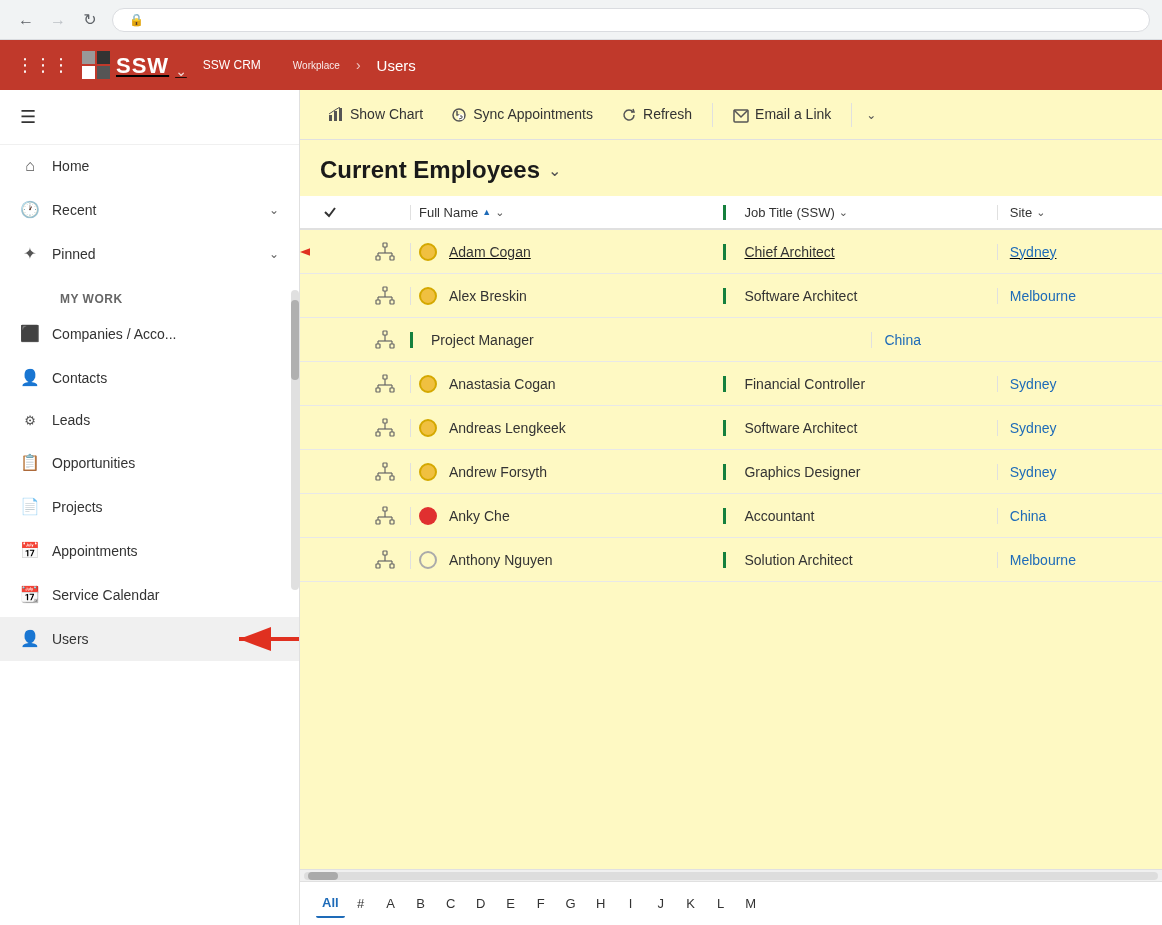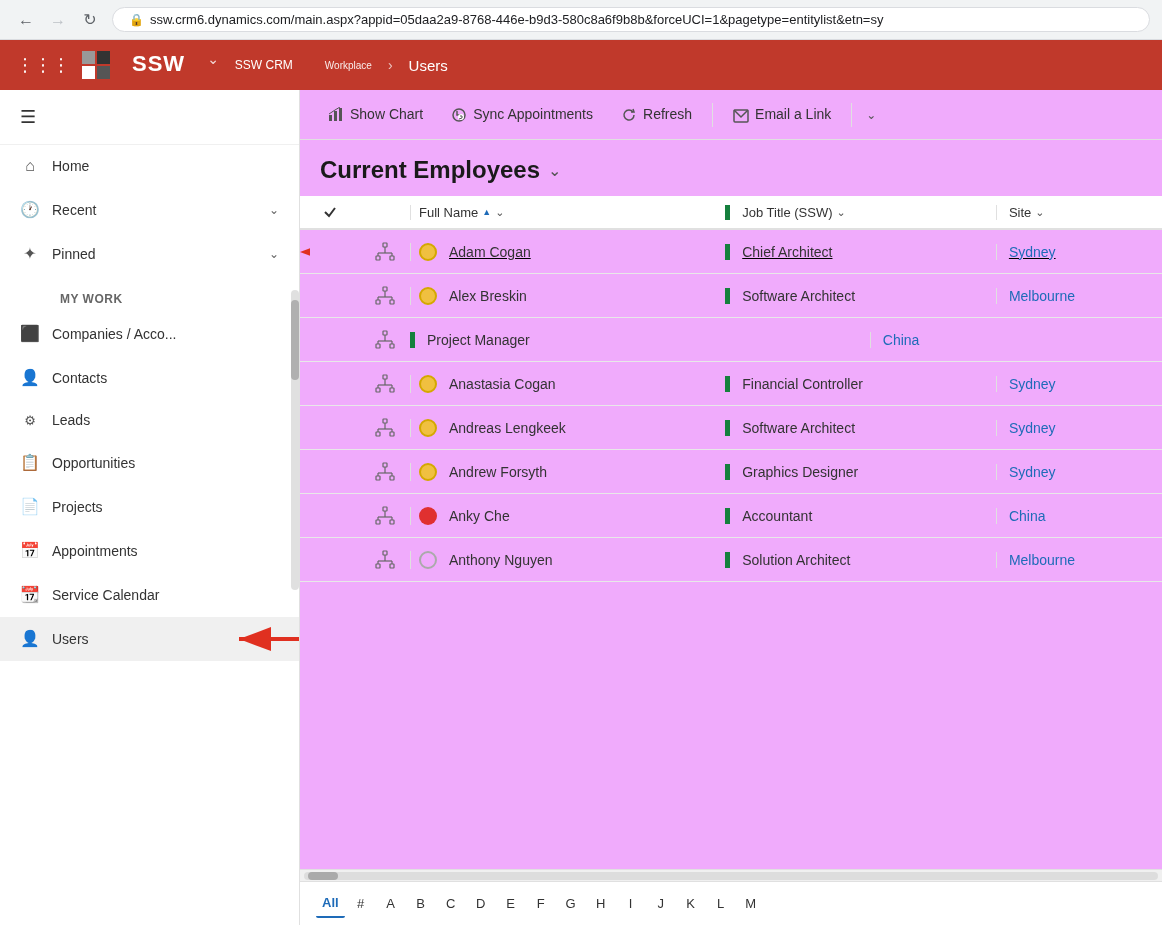--- a/index.html
+++ b/index.html
@@ -43,21 +43,21 @@
       height: 50px;
       background: #c0392b;
       display: flex;
       align-items: center;
       padding: 0 16px;
       gap: 12px;
       flex-shrink: 0;
     }
     .grid-icon { color: white; font-size: 18px; cursor: pointer; }
     .ssw-logo {
-      display: flex; align-items: flex-start; gap: 22px;
+      display: flex; align-items: flex-end; gap: 6px; text-decoration: underline;
     }
     .ssw-logo-squares {
       display: grid; grid-template-columns: 1fr 1fr; gap: 2px; width: 28px; height: 28px;
     }
     .ssw-logo-squares div { background: #999; }
     .ssw-logo-squares div:nth-child(2) { background: #333; }
     .ssw-logo-squares div:nth-child(3) { background: white; }
     .ssw-logo-squares div:nth-child(4) { background: #555; }
     .ssw-logo-text { color: white; font-size: 22px; font-weight: bold; letter-spacing: 1px; }
     .logo-chevron { color: white; font-size: 14px; opacity: 0.8; }
@@ -106,21 +106,21 @@
     
     .sidebar-item.users-active {
       background: #f0f0f0;
     }
 
     
     .content-area {
       flex: 1;
       display: flex;
       flex-direction: column;
-      background: #f0abfc;
+      background: #fef9c3;
       overflow: hidden;
     }
 
     
     .toolbar {
       height: 50px;
       border-bottom: 1px solid #e0e0e0;
       display: flex;
       align-items: center;
       padding: 0 16px;
@@ -158,21 +158,21 @@
     .table-header {
       display: flex; align-items: center;
       border-bottom: 2px solid #e0e0e0;
       padding: 8px 0;
       background: white;
       position: sticky; top: 0;
     }
     .col-check { width: 60px; display: flex; align-items: center; justify-content: center; flex-shrink: 0; }
     .col-icon { width: 50px; display: flex; align-items: center; justify-content: center; flex-shrink: 0; }
     .col-name { flex: 2; display: flex; align-items: center; gap: 4px; padding-left: 8px; border-left: 1px solid #e0e0e0; }
-    .col-jobtitle { flex: 1.5; display: flex; align-items: center; gap: 4px; padding-left: 12px; border-left: 5px solid #15803d; }
+    .col-jobtitle { flex: 1.5; display: flex; align-items: center; gap: 4px; padding-left: 18px; border-left: 3px solid #15803d; }
     .col-site { flex: 1; display: flex; align-items: center; gap: 4px; padding-left: 12px; border-left: 1px solid #e0e0e0; margin-left: 24px; }
     .col-header-label { font-size: 13px; color: #333; font-weight: 400; }
     .sort-icons { display: flex; flex-direction: column; gap: 0px; }
     .sort-up, .sort-down { font-size: 9px; color: #777; line-height: 1; cursor: pointer; }
     .sort-active { color: #1e6bb8; }
 
     .table-row {
       display: flex; align-items: center;
       border-bottom: 1px solid #e8e8e8;
       min-height: 44px;
@@ -234,21 +234,20 @@
 <body>
 
 <div class="browser-bar">
   <div class="browser-nav">
     <button>←</button>
     <button disabled="">→</button>
     <button>↻</button>
   </div>
   <div class="address-bar">
     <span class="lock-icon">🔒</span>
-    <span>ssw.crm6.dynamics.com/main.aspx?appid=05daa2a9-8768-446e-b9d3-580c8a6f9b8b&amp;forceUCI=1&amp;pagetype=entitylist&amp;etn=sy</span>
   </div>
 </div>
 
 <div class="app-wrapper">
 
   <div class="top-nav">
     <span class="grid-icon">⋮⋮⋮</span>
     <div class="ssw-logo">
       <div class="ssw-logo-squares">
         <div></div>

